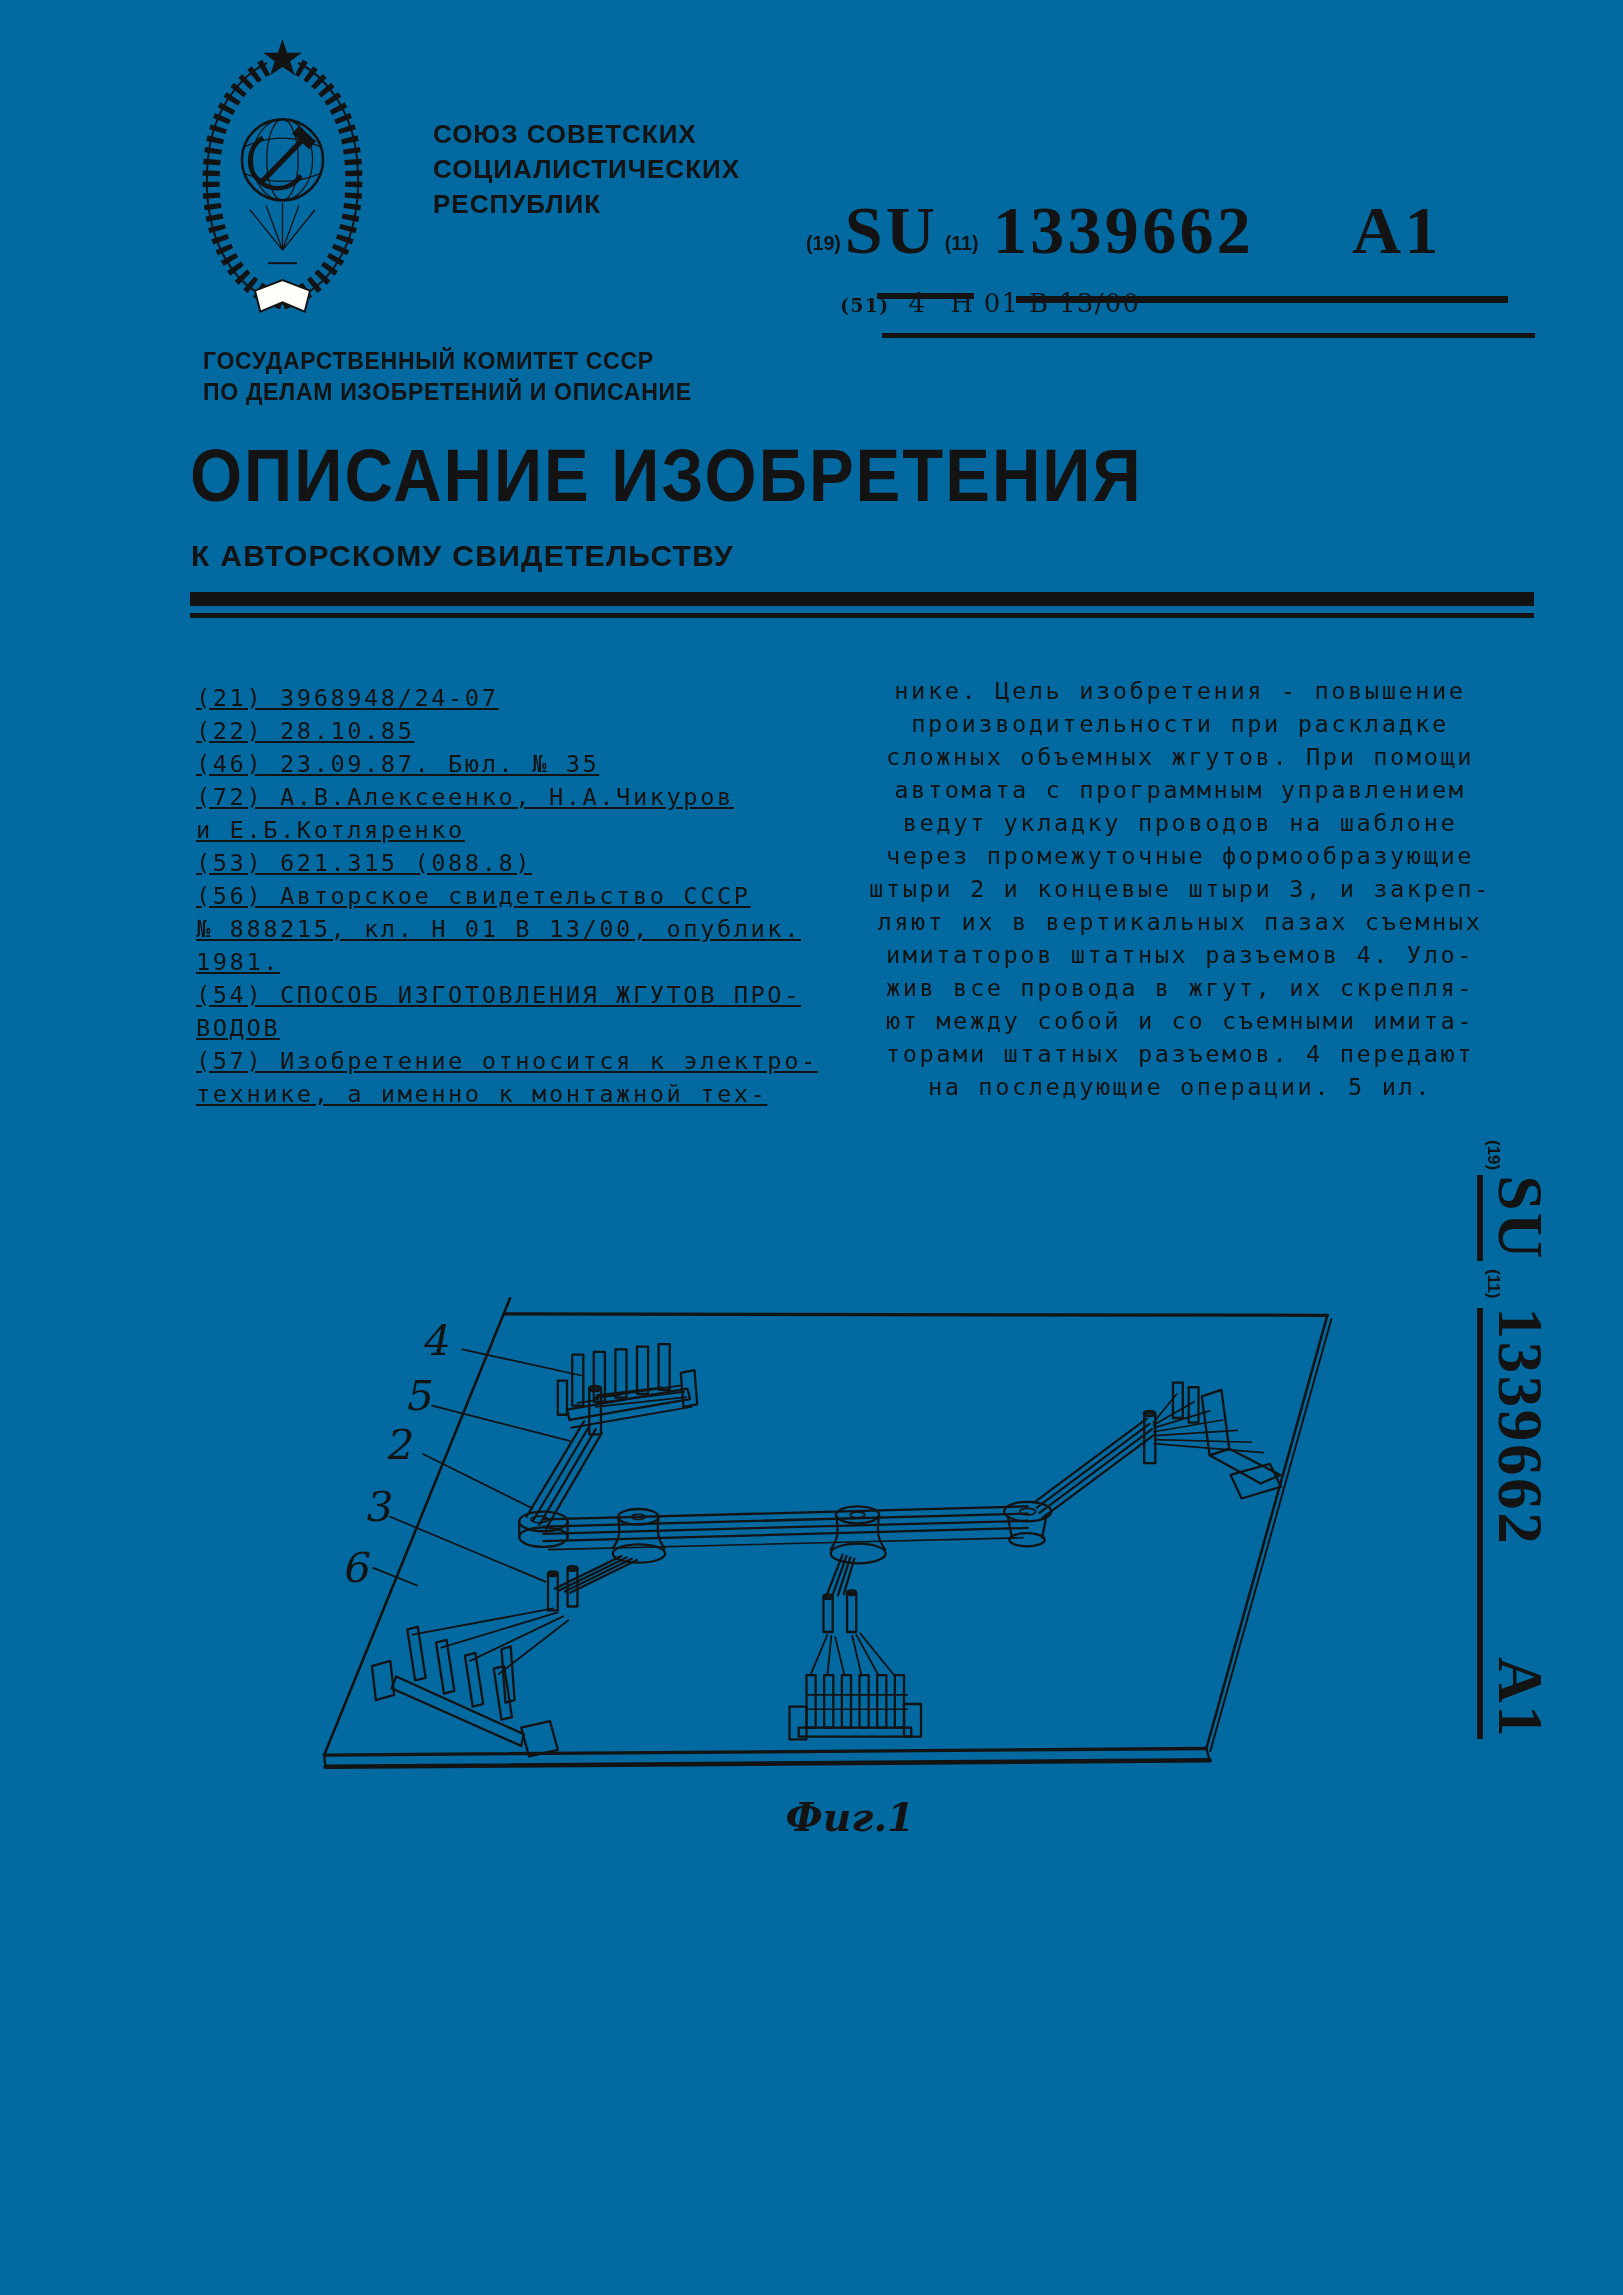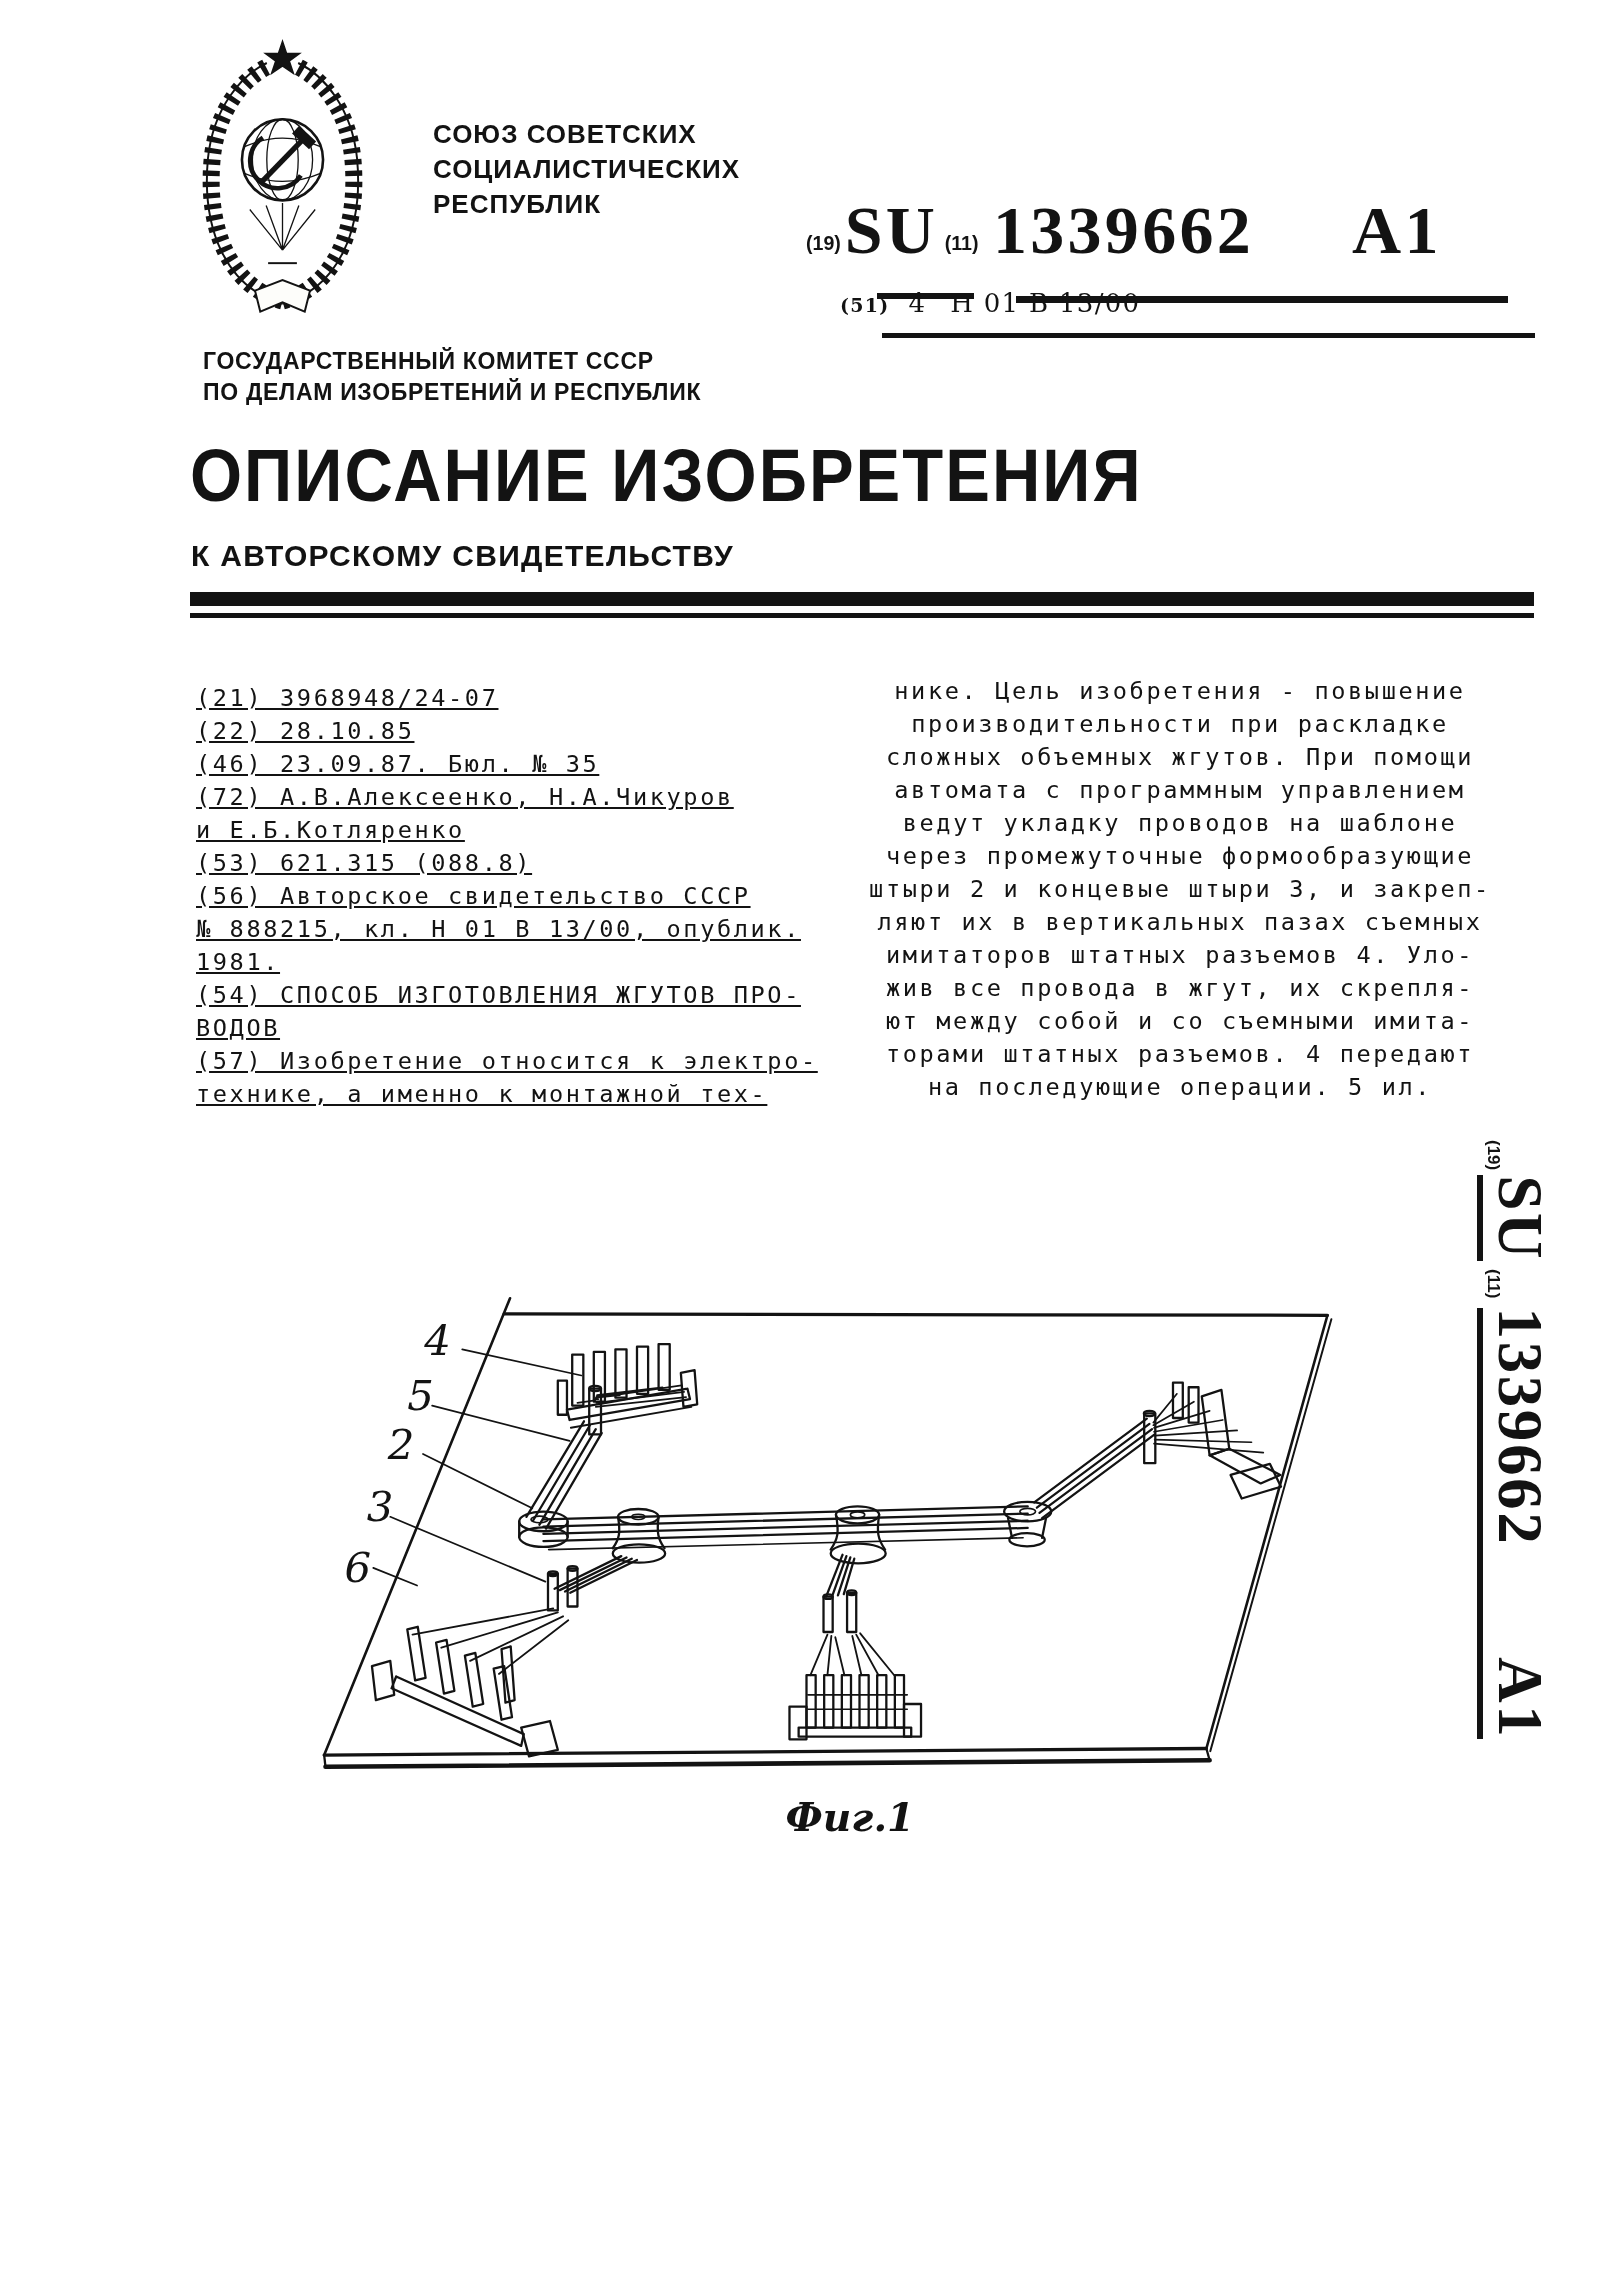--- a/index.html
+++ b/index.html
@@ -1,18 +1,18 @@
 <!DOCTYPE html>
 <html style="font-size:10.5px"><head>
 <meta charset="utf-8">
 <style>
   html,body{margin:0;padding:0;background:#888;}
   .page{
     position:relative;width:1623px;height:2295px;margin:0 auto;
-    background:#ffffff;color:#131313;overflow:hidden;
+    background:#0369a1;color:#131313;overflow:hidden;
     font-family:"Liberation Sans",sans-serif;
   }
   .abs{position:absolute;}
   .country{
     font-family:"Liberation Sans",sans-serif;font-weight:700;
     font-size:26px;line-height:35px;letter-spacing:1px;white-space:pre-line;
   }
   .codes-row{display:flex;align-items:flex-end;}
   .code-small{font-size:19.6px;font-weight:700;padding-bottom:9.2px;}
   .big-serif{
@@ -95,21 +95,21 @@
   <div class="abs rule" style="left:1016px;top:296px;width:492px;height:6.5px;"></div>
 
   <div class="abs ipc-row" style="left:840px;top:288px;">
     <span class="ipc-prefix">(51)</span>
     <span style="margin-left:9.2px;">4</span>
     <span style="margin-left:14.4px;">Н 01 В 13/00</span>
   </div>
   <div class="abs rule" style="left:882px;top:333px;width:653px;height:4.6px;"></div>
 
   <div class="abs committee" style="left:203px;top:346px;">ГОСУДАРСТВЕННЫЙ КОМИТЕТ СССР
-ПО ДЕЛАМ ИЗОБРЕТЕНИЙ И РЕСПУБЛИК</div>
+ПО ДЕЛАМ ИЗОБРЕТЕНИЙ И ОПИСАНИЕ</div>
 
   <div class="abs h-title" style="left:190px;top:433px;">ОПИСАНИЕ ИЗОБРЕТЕНИЯ</div>
   <div class="abs h-sub" style="left:191px;top:539px;">К АВТОРСКОМУ СВИДЕТЕЛЬСТВУ</div>
 
   <div class="abs rule" style="left:190px;top:592px;width:1344px;height:14.4px;"></div>
   <div class="abs rule" style="left:190px;top:613px;width:1344px;height:4.6px;"></div>
 
   <div class="abs col" style="left:196px;top:682px;width:648px;text-decoration:underline;">(21) 3968948/24-07
 (22) 28.10.85
 (46) 23.09.87. Бюл. № 35

